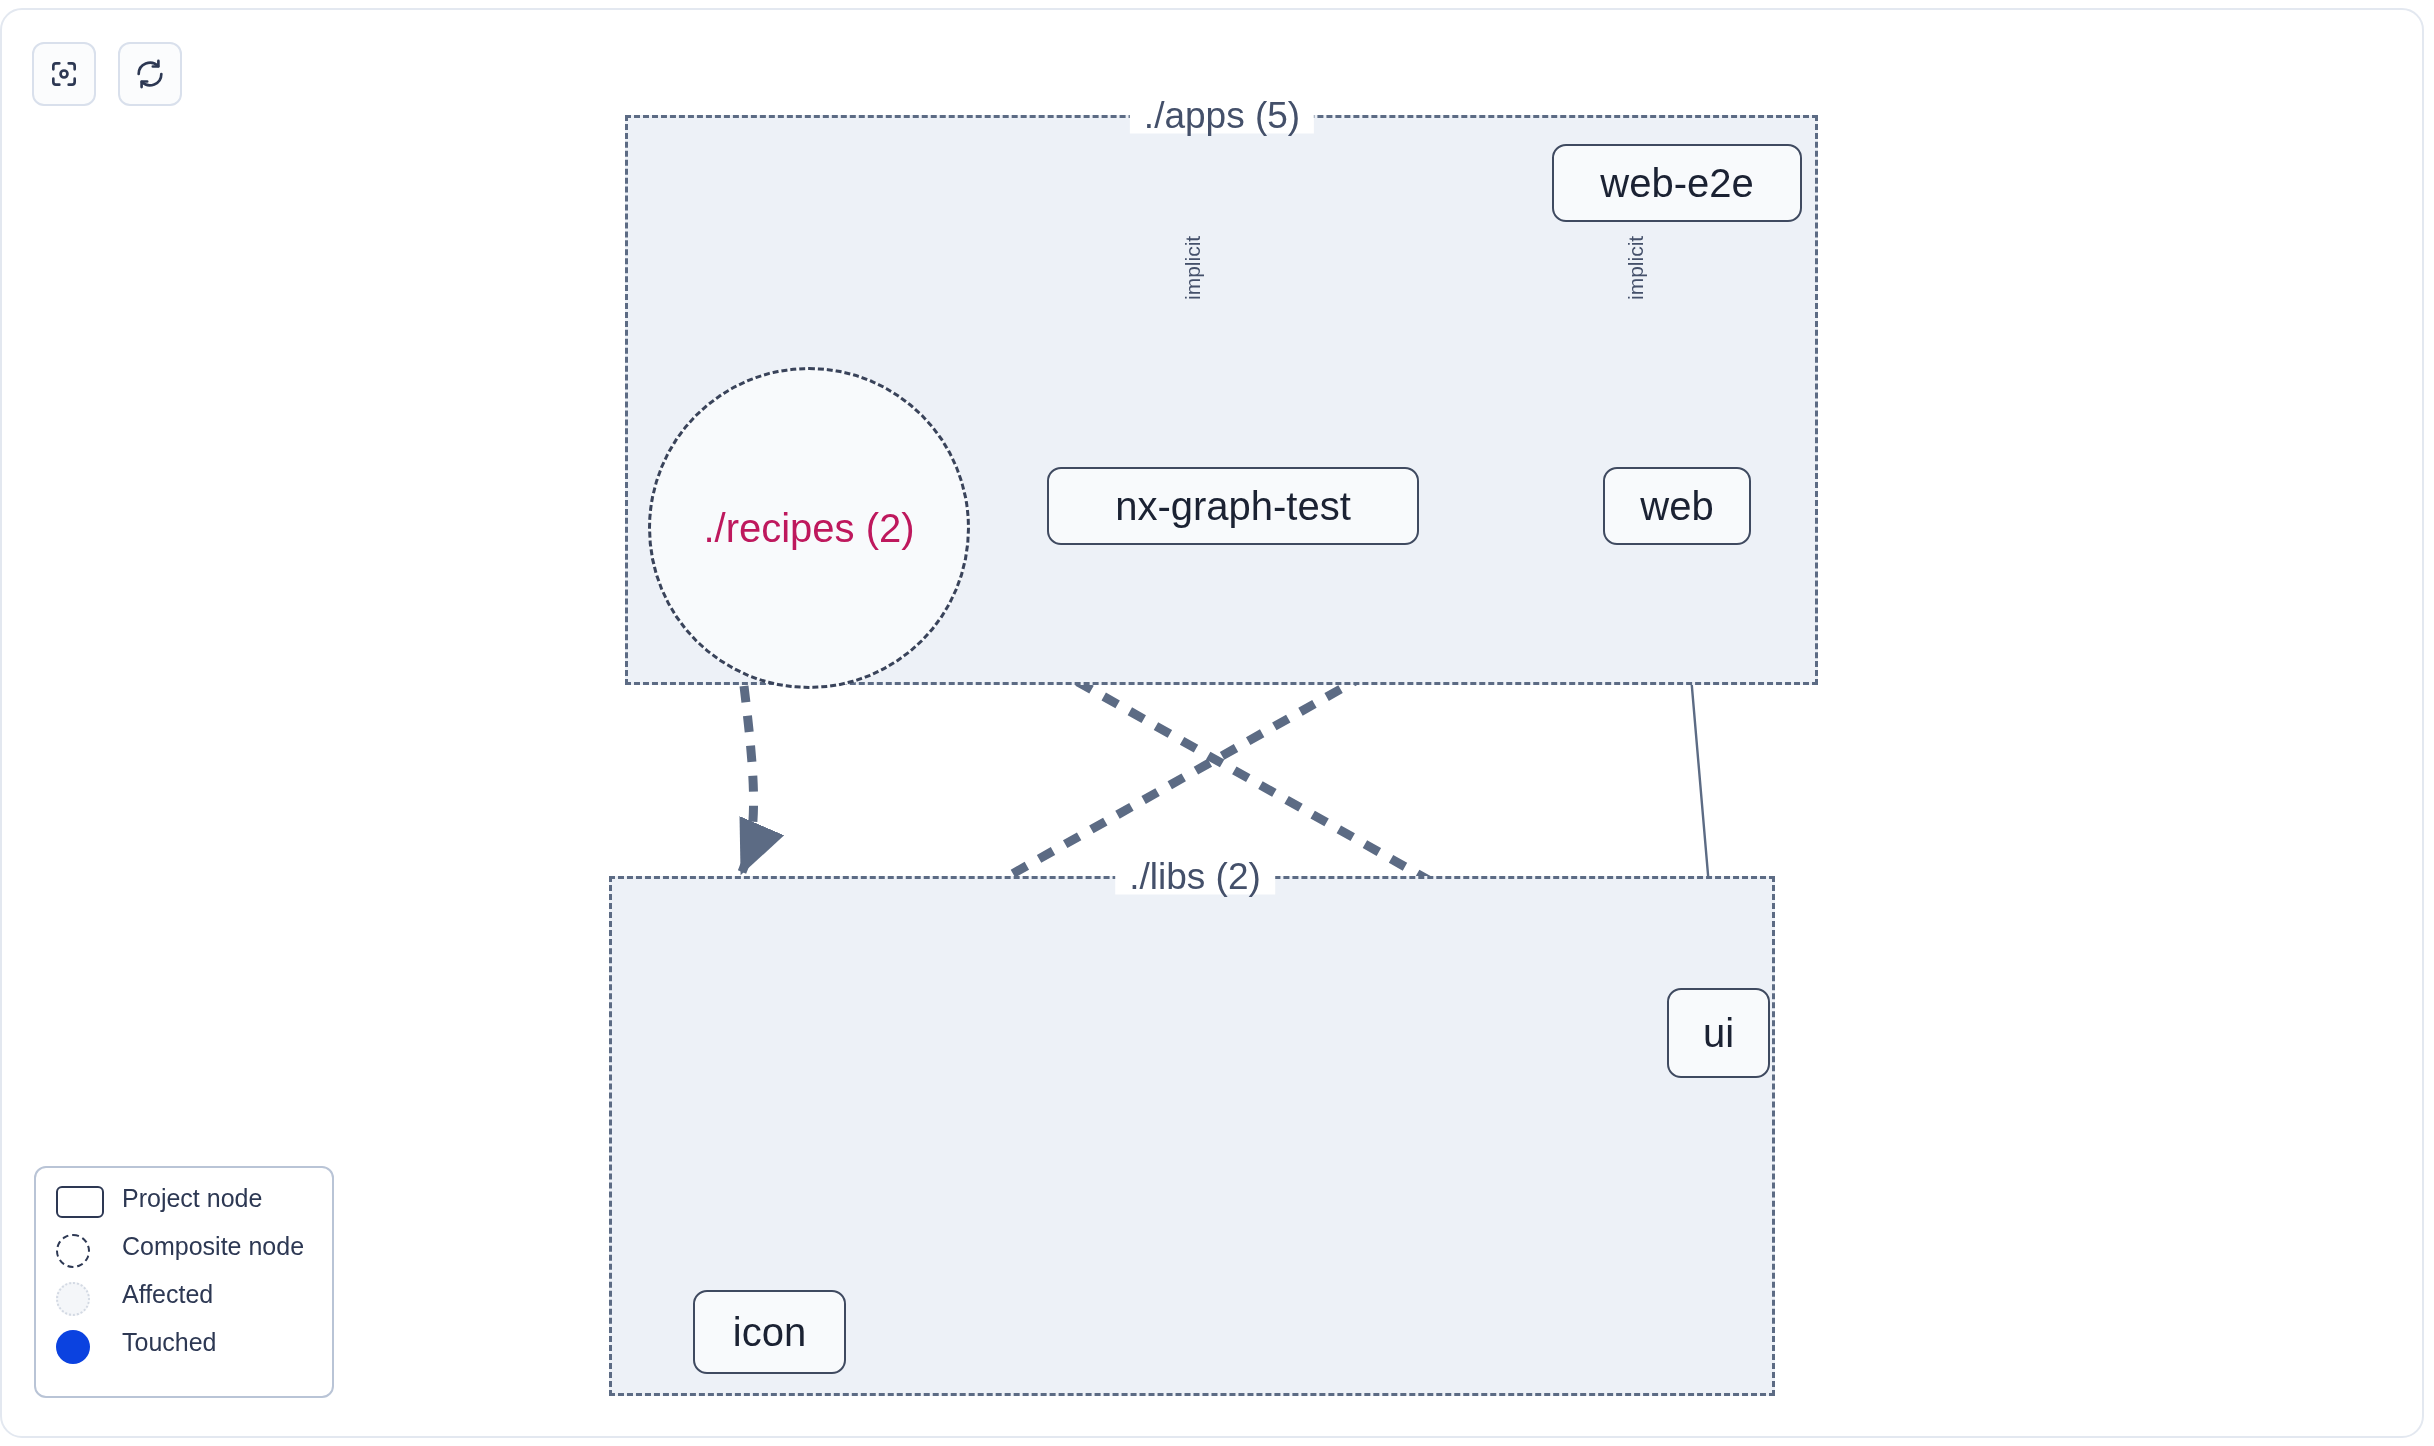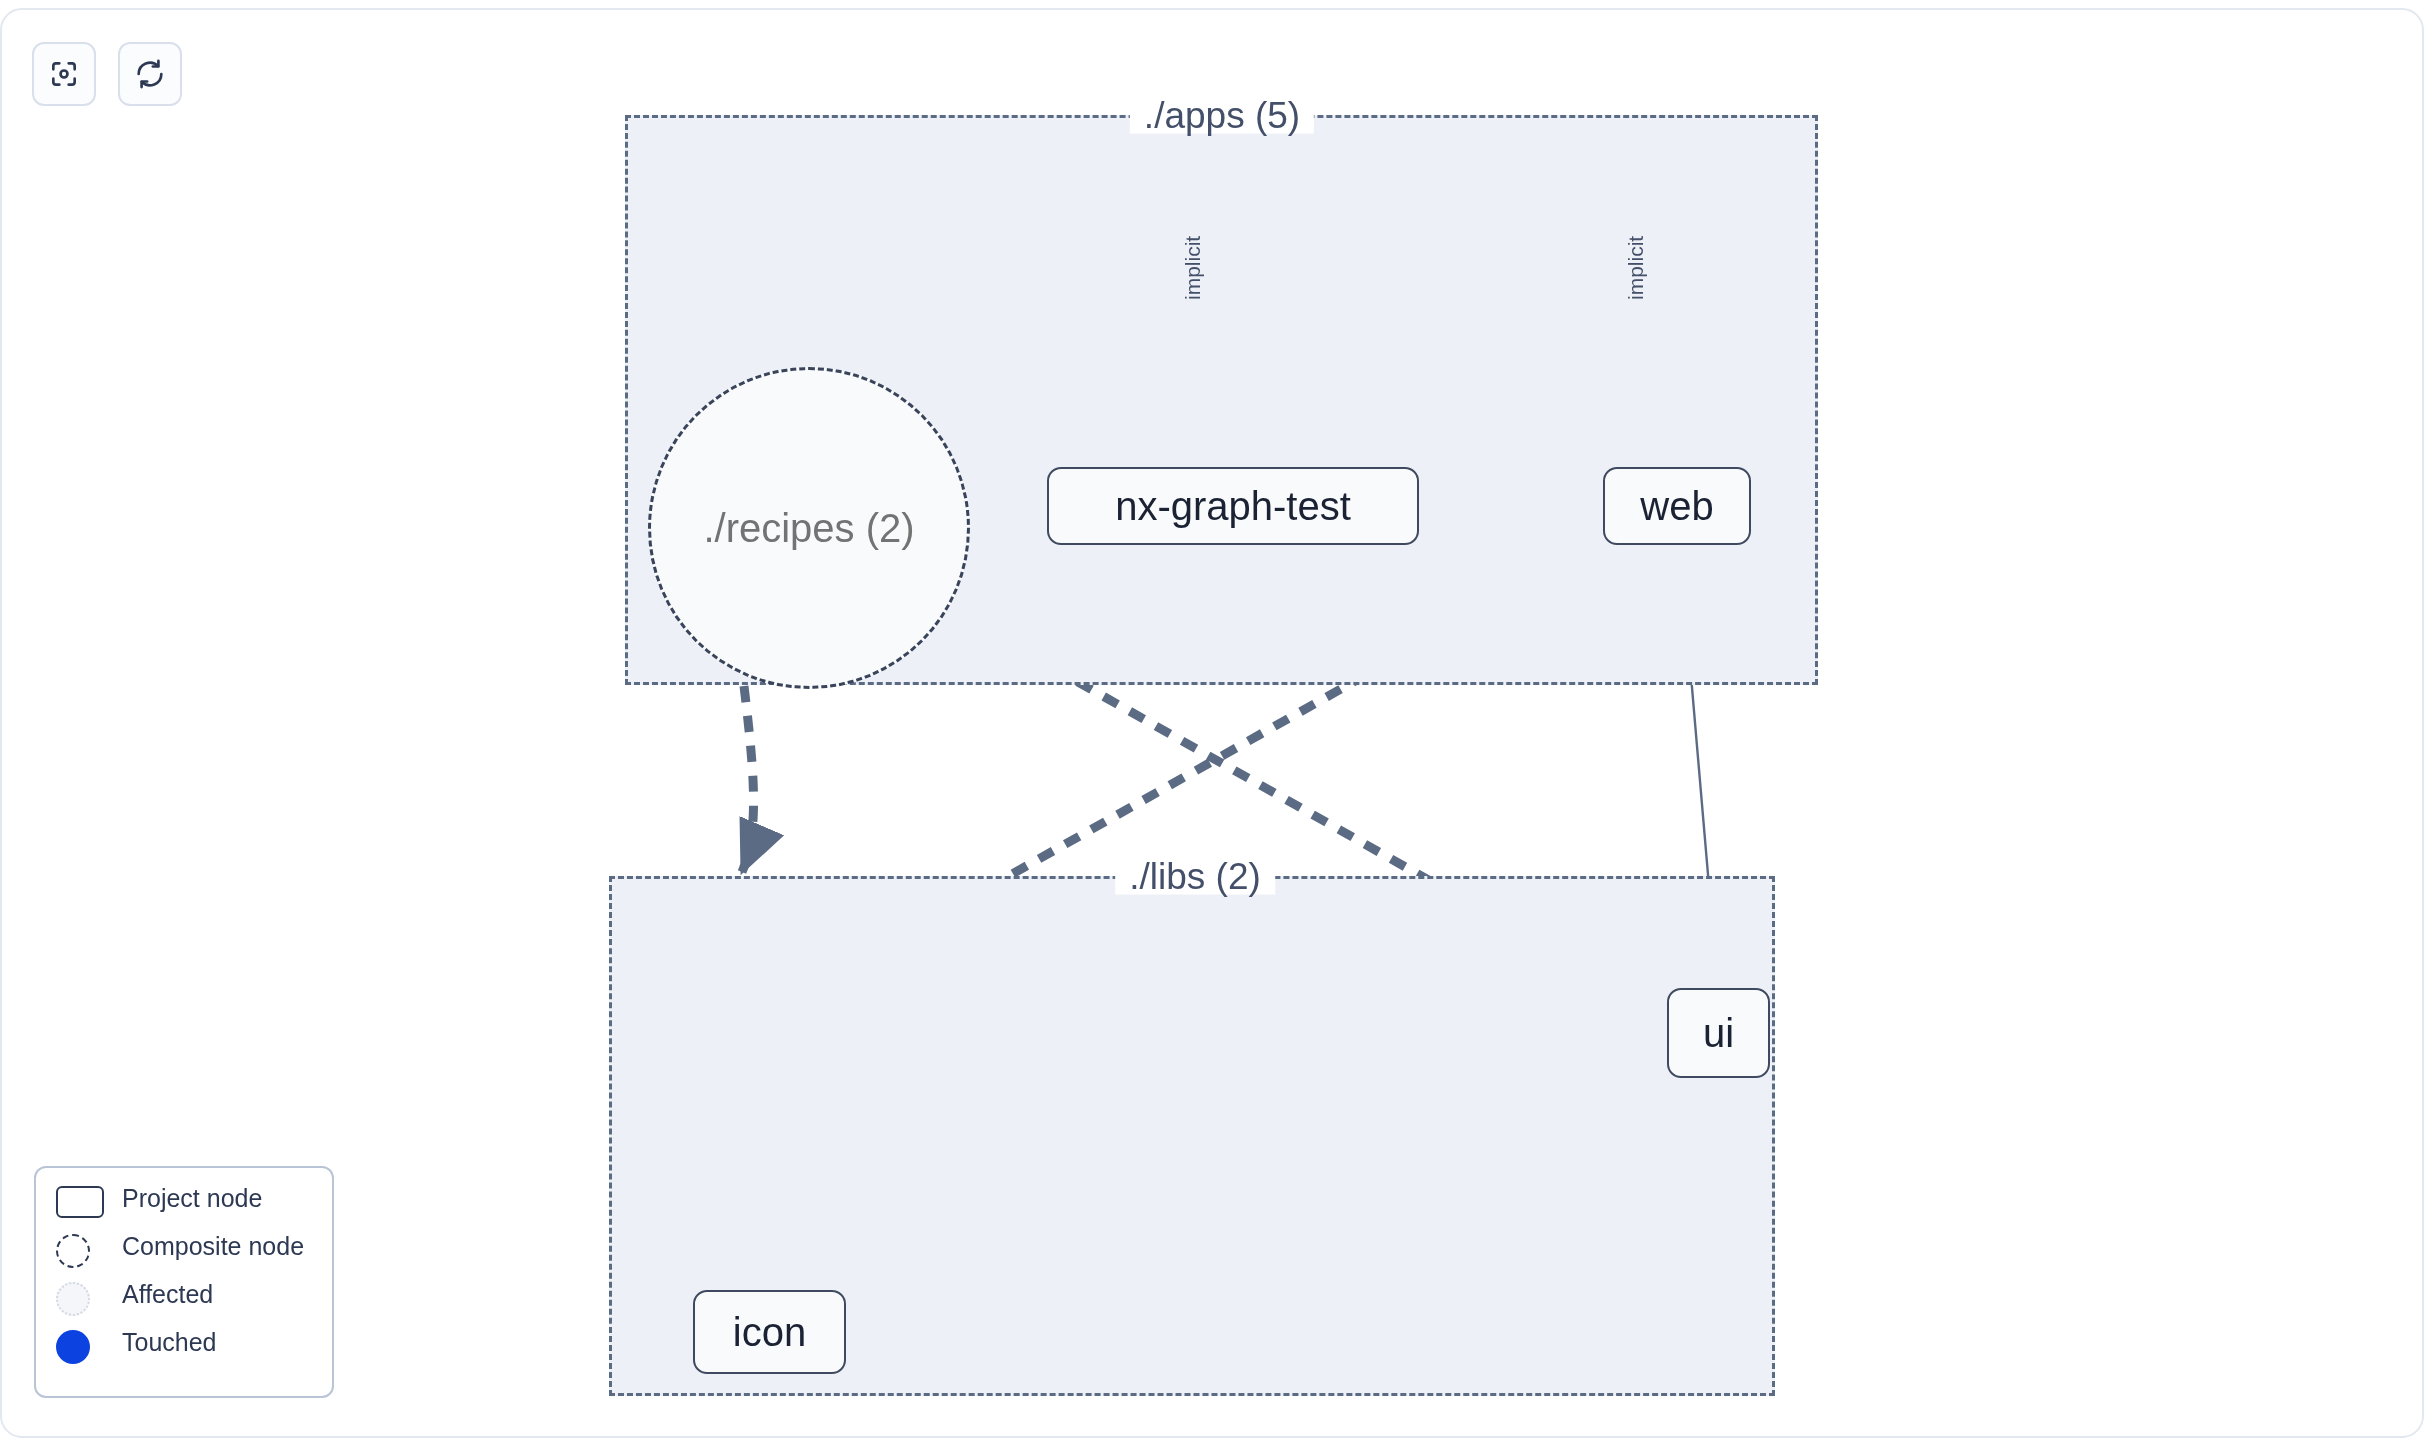--- a/index.html
+++ b/index.html
@@ -70,21 +70,21 @@
     white-space:nowrap;
   }
 
   
   .composite{
     position:absolute;
     background:#f8fafc;
     border:3px dashed #39435a;
     border-radius:50%;
     display:flex;align-items:center;justify-content:center;
-    color:#737373;
+    color:#be185d;
     font-size:40px;
     box-sizing:border-box;
     z-index:20;
     cursor:pointer;
     white-space:nowrap;
   }
 
   
   .edge-label{
     position:absolute;
@@ -174,20 +174,21 @@
 
       <path d="M1600,532 L900,926" fill="none" stroke="#5c6b84" stroke-width="9" stroke-dasharray="16 14" stroke-linecap="butt" marker-end="url(#ah)"></path>
 
       <path d="M724,1166 C730,1216 736,1248 730,1272" fill="none" stroke="#5c6b84" stroke-width="9" stroke-dasharray="16 14" stroke-linecap="butt" marker-end="url(#ah)"></path>
     </svg>
 
     <div class="edge-label" style="left:1180px;top:290px;transform:rotate(-90deg);transform-origin:left top;">implicit</div>
     <div class="edge-label" style="left:1623px;top:290px;transform:rotate(-90deg);transform-origin:left top;">implicit</div>
 
 
+    <div class="node" style="left:1550px;top:134px;width:250px;height:78px;">web-e2e</div>
 
     <div class="composite" style="left:646px;top:357px;width:322px;height:322px;">./recipes (2)</div>
 
     <div class="node" style="left:1045px;top:457px;width:372px;height:78px;">nx-graph-test</div>
 
     <div class="node" style="left:1601px;top:457px;width:148px;height:78px;">web</div>
 
 
     <div class="node" style="left:1665px;top:978px;width:103px;height:90px;">ui</div>
 

